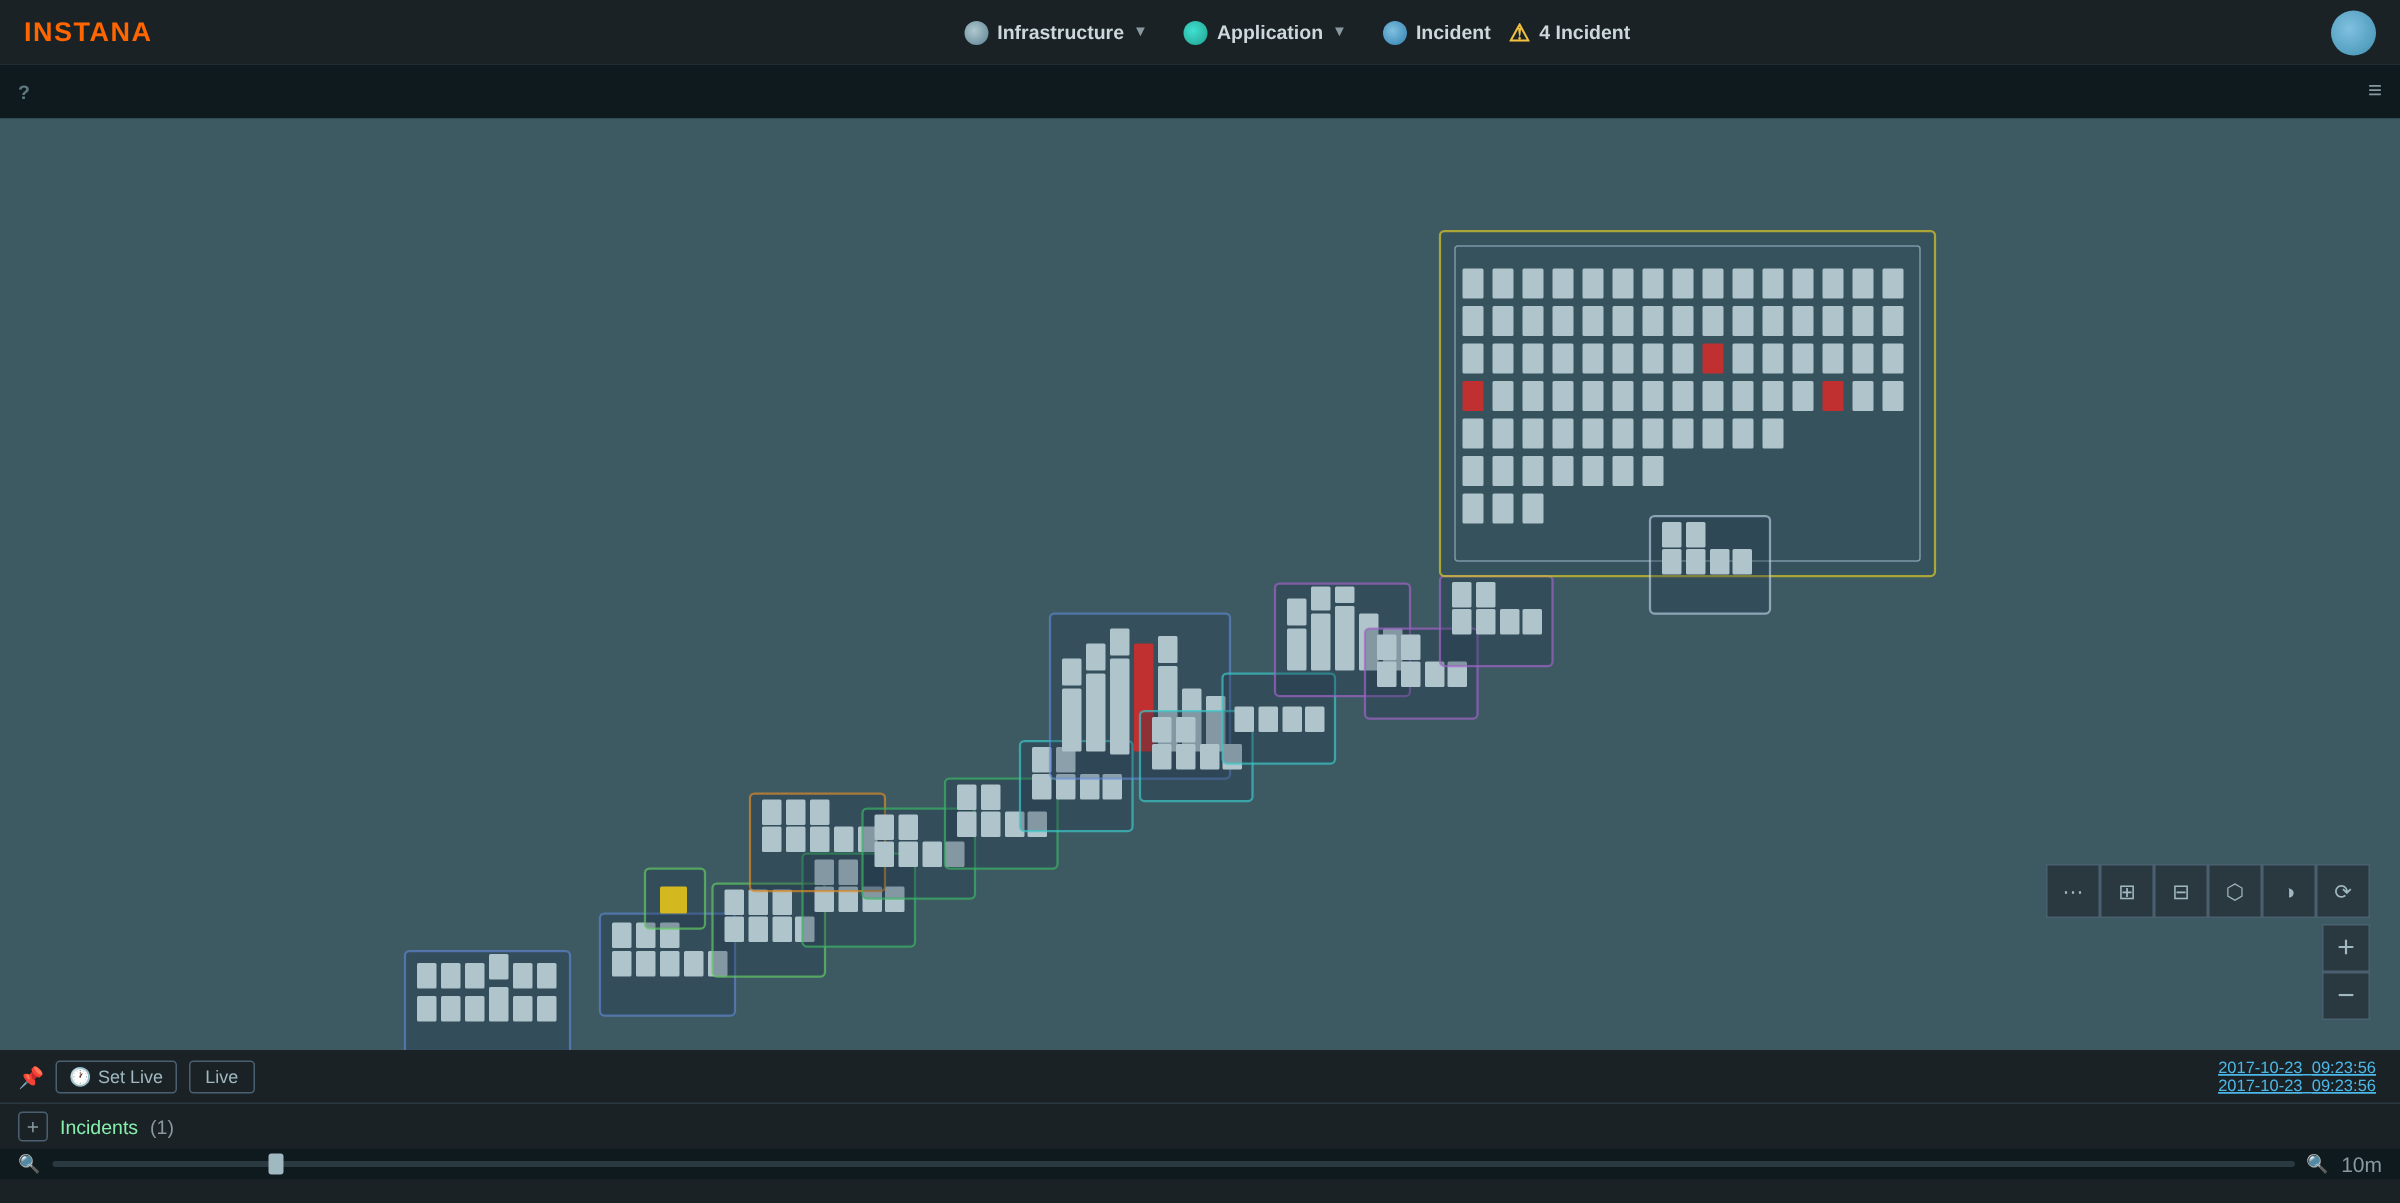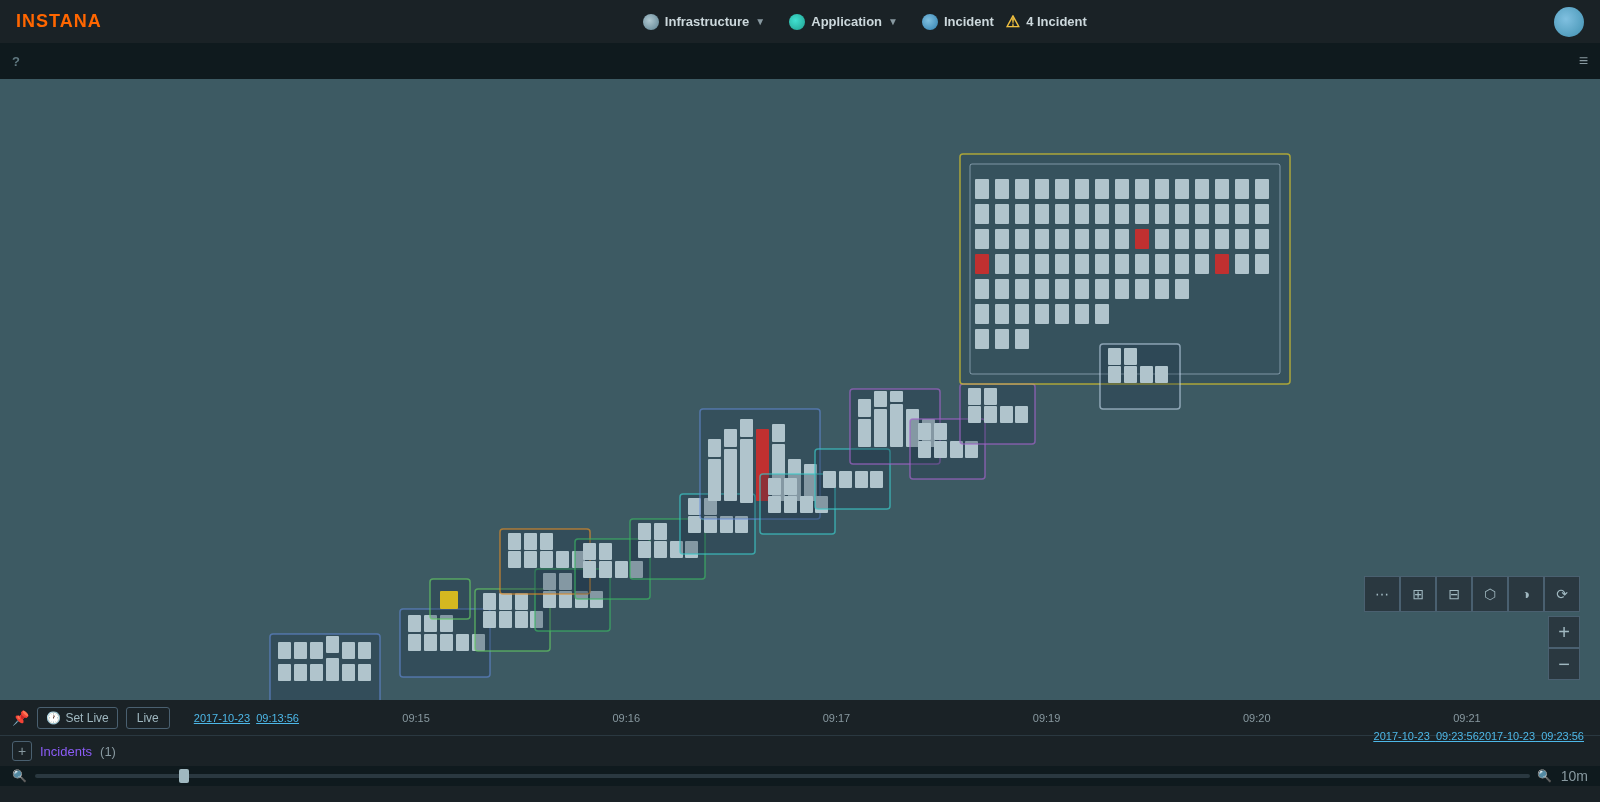--- a/index.html
+++ b/index.html
@@ -81,36 +81,36 @@
       flex: 1; display: flex; align-items: center;
       gap: 0; padding: 0 16px;
     }
     .ts-mark {
       flex: 1; color: #8899a0; font-size: 11px; text-align: center;
     }
     .ts-start { color: #8899a0; font-size: 11px; margin-right: 12px; }
     .ts-start span { color: #4db8e8; text-decoration: underline; }
     .ts-end-area {
       position: absolute; right: 16px; top: 6px;
-      display: flex; flex-direction: row; align-items: flex-end;
-      font-size: 11px; color: #8899a0; margin-top: 24px;
+      display: flex; flex-direction: column; align-items: flex-end;
+      font-size: 11px; color: #8899a0;
     }
     .ts-end-area span { color: #4db8e8; text-decoration: underline; }
 
     #timeline-bottom {
       height: 30px; display: flex; align-items: center; padding: 0 12px; gap: 8px;
       background: #1a2226;
     }
     .add-btn {
       width: 20px; height: 20px; border: 1px solid #4a6070; border-radius: 3px;
       display: flex; align-items: center; justify-content: center;
       color: #8899a0; font-size: 14px; cursor: pointer;
     }
     .incidents-label {
-      color: #8b5cf6; font-size: 13px;
+      color: #86efac; font-size: 13px;
     }
     .incidents-count {
       color: #8899a0; font-size: 13px;
     }
 
     #timeline-scrubber {
       height: 20px; display: flex; align-items: center; padding: 0 12px; gap: 8px;
       background: #0f1a1e;
     }
     .scrubber-track {
@@ -463,32 +463,20 @@
 </div>
 
 <div id="timeline">
   <div id="timeline-controls">
     <span class="timeline-pin">📌</span>
     <div class="set-time-btn">
       <span>🕐</span>
       <span>Set Live</span>
     </div>
     <div class="live-btn">Live</div>
-    <div class="timeline-timestamps">
-      <span class="ts-start">
-        <span>2017-10-23</span>
-        &nbsp;<span style="color:#4db8e8;text-decoration:underline;">09:13:56</span>
-      </span>
-      <span class="ts-mark">09:15</span>
-      <span class="ts-mark">09:16</span>
-      <span class="ts-mark">09:17</span>
-      <span class="ts-mark">09:19</span>
-      <span class="ts-mark">09:20</span>
-      <span class="ts-mark">09:21</span>
-    </div>
     <div class="ts-end-area">
       <span>
         <span>2017-10-23</span>
         &nbsp;<span style="color:#4db8e8;text-decoration:underline;">09:23:56</span>
       </span>
       <span>
         <span>2017-10-23</span>
         &nbsp;<span style="color:#4db8e8;text-decoration:underline;">09:23:56</span>
       </span>
     </div>

